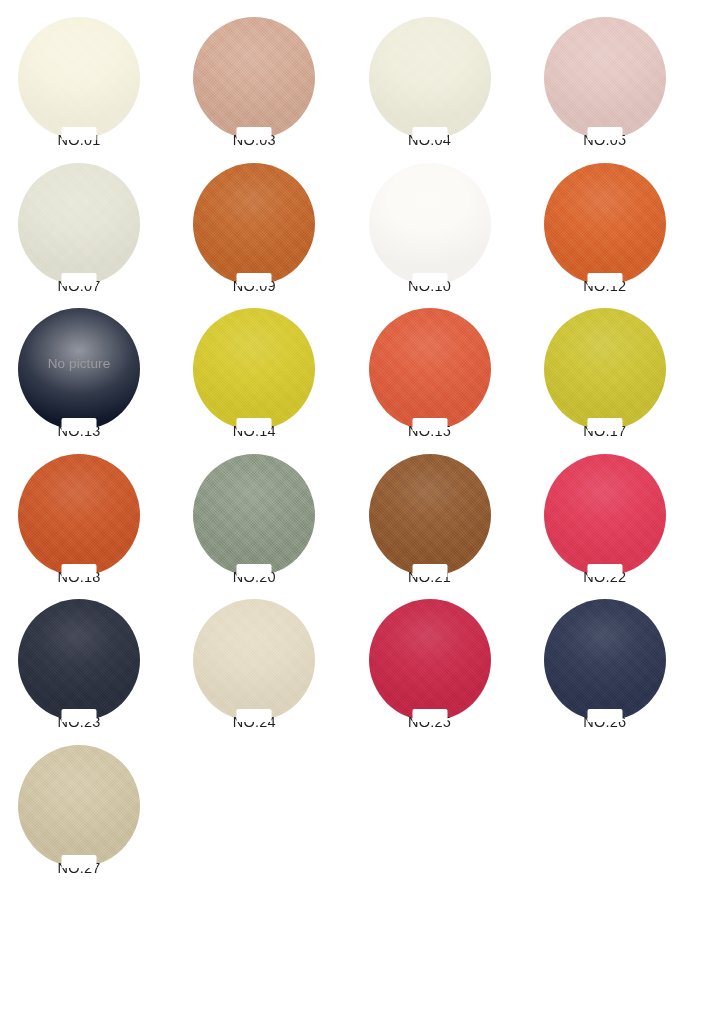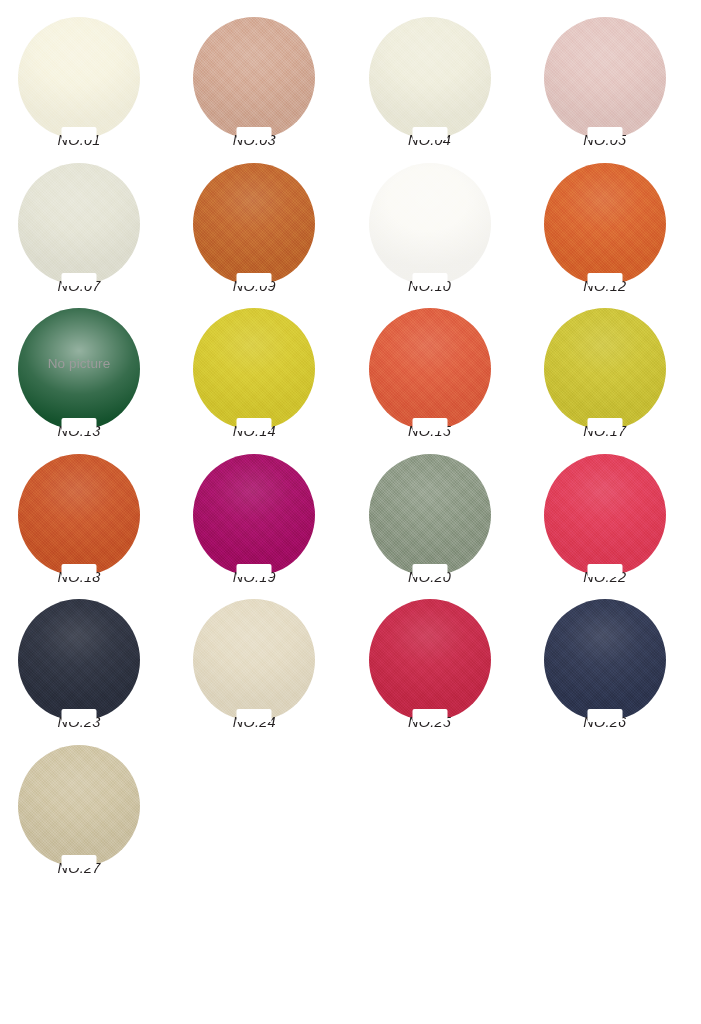--- a/index.html
+++ b/index.html
@@ -118,21 +118,20 @@
     position: absolute;
     left: 18px;
     width: 122px;
     top: 126px;
     text-align: center;
     font-size: 14.5px;
     line-height: 18px;
     color: #231f20;
     letter-spacing: 0.2px;
     white-space: nowrap;
-    font-style: italic;
   }
 </style>
 </head>
 <body>
 
 <div class="swatch-sheet">
   <div class="swatch-grid" id="swatch-grid">
       <div class="swatch-cell">
         <div class="chip-wrap">
           <div class="chip" style="background-color: rgb(246, 243, 223);"></div>
@@ -184,21 +183,21 @@
       </div>
       <div class="swatch-cell">
         <div class="chip-wrap">
           <div class="chip" style="background-color: rgb(217, 98, 44);"></div>
           <div class="chip-notch"></div>
         </div>
         <div class="chip-label">NO.12</div>
       </div>
       <div class="swatch-cell">
         <div class="chip-wrap">
-          <div class="chip is-placeholder" style="background-color: #14532d;">
+          <div class="chip is-placeholder" style="background-color: #0f172a;">
             <div class="no-picture-text">No picture</div>
           </div>
           <div class="chip-notch"></div>
         </div>
         <div class="chip-label">NO.13</div>
       </div>
       <div class="swatch-cell">
         <div class="chip-wrap">
           <div class="chip" style="background-color: rgb(213, 200, 46);"></div>
           <div class="chip-notch"></div>
@@ -221,31 +220,31 @@
       </div>
       <div class="swatch-cell">
         <div class="chip-wrap">
           <div class="chip" style="background-color: rgb(201, 84, 40);"></div>
           <div class="chip-notch"></div>
         </div>
         <div class="chip-label">NO.18</div>
       </div>
       <div class="swatch-cell">
         <div class="chip-wrap">
-          <div class="chip" style="background-color: rgb(163, 13, 98);"></div>
-          <div class="chip-notch"></div>
-        </div>
-        <div class="chip-label">NO.19</div>
-      </div>
-      <div class="swatch-cell">
-        <div class="chip-wrap">
           <div class="chip" style="background-color: rgb(138, 151, 130);"></div>
           <div class="chip-notch"></div>
         </div>
         <div class="chip-label">NO.20</div>
+      </div>
+      <div class="swatch-cell">
+        <div class="chip-wrap">
+          <div class="chip" style="background-color: rgb(142, 88, 48);"></div>
+          <div class="chip-notch"></div>
+        </div>
+        <div class="chip-label">NO.21</div>
       </div>
       <div class="swatch-cell">
         <div class="chip-wrap">
           <div class="chip" style="background-color: rgb(224, 58, 85);"></div>
           <div class="chip-notch"></div>
         </div>
         <div class="chip-label">NO.22</div>
       </div>
       <div class="swatch-cell">
         <div class="chip-wrap">

